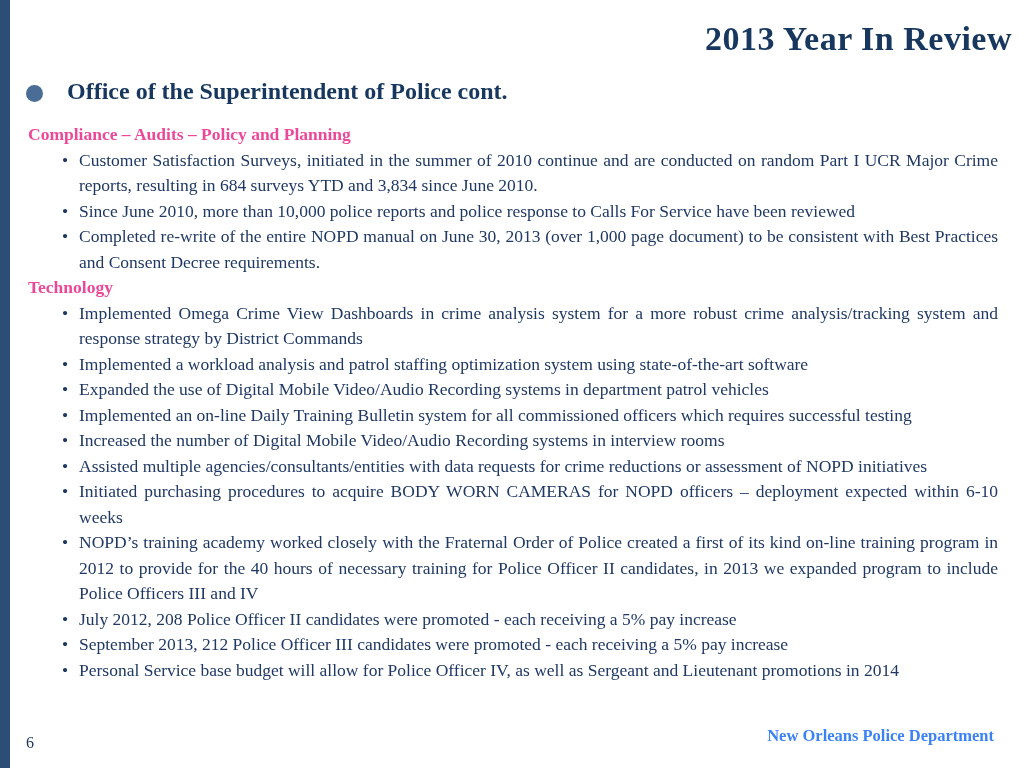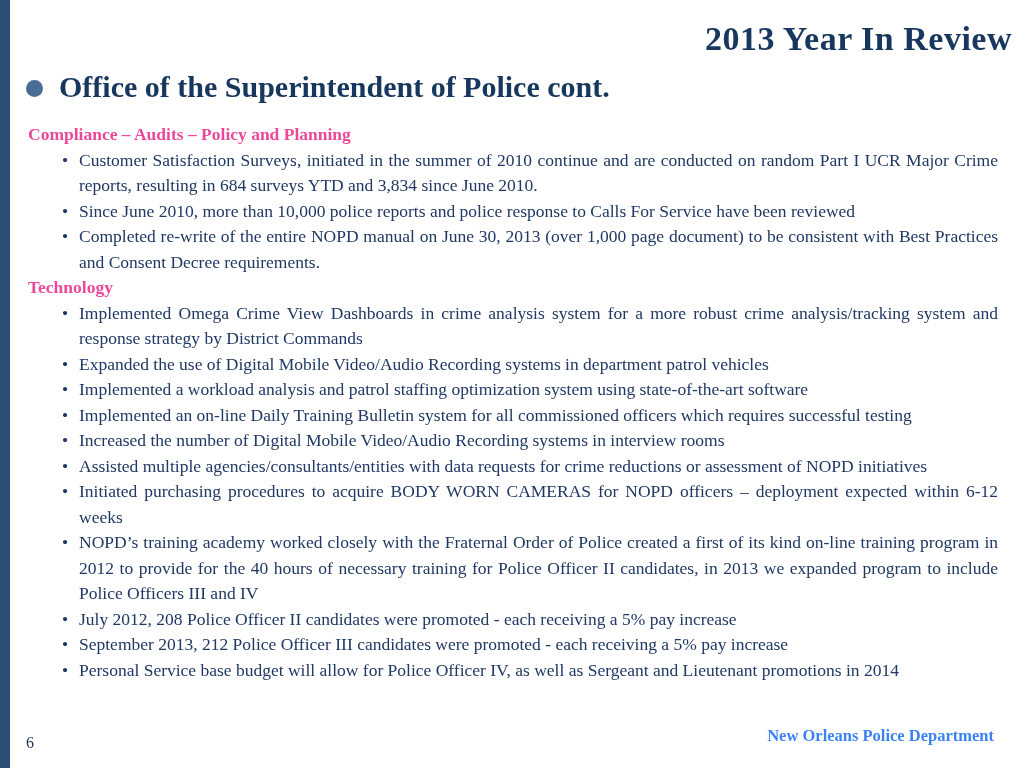--- a/index.html
+++ b/index.html
@@ -48,22 +48,22 @@
   .big-bullet {
     flex: 0 0 auto;
     width: 17px;
     height: 17px;
     border-radius: 50%;
     background: #4a6d96;
     margin-right: 16px;
     margin-top: 3px;
   }
   .subtitle {
-    margin: 0;
-    font-size: 30px;
+    margin: 8px;
+    font-size: 24px;
     font-weight: bold;
     color: #17375e;
     white-space: nowrap;
   }
   .body-area {
     position: absolute;
     top: 122px;
     left: 28px;
     right: 26px;
     font-size: 17.5px;
@@ -127,26 +127,26 @@
         <li>Customer Satisfaction Surveys, initiated in the summer of 2010 continue and are conducted on random Part I UCR Major Crime reports, resulting in 684 surveys YTD and 3,834 since June 2010.</li>
         <li>Since June 2010, more than 10,000 police reports and police response to Calls For Service have been reviewed</li>
         <li>Completed re-write of the entire NOPD manual on June 30, 2013 (over 1,000 page document) to be consistent with Best Practices and Consent Decree requirements.</li>
       </ul>
     </div>
 
     <div class="section">
       <div class="section-heading">Technology</div>
       <ul class="bullets">
         <li>Implemented Omega Crime View Dashboards in crime analysis system for a more robust crime analysis/tracking system and response strategy by District Commands</li>
+        <li>Implemented a workload analysis and patrol staffing optimization system using state-of-the-art software</li>
         <li>Expanded the use of Digital Mobile Video/Audio Recording systems in department patrol vehicles</li>
-        <li>Implemented a workload analysis and patrol staffing optimization system using state-of-the-art software</li>
         <li>Implemented an on-line Daily Training Bulletin system for all commissioned officers which requires successful testing</li>
         <li>Increased the number of Digital Mobile Video/Audio Recording systems in interview rooms</li>
         <li>Assisted multiple agencies/consultants/entities with data requests for crime reductions or assessment of NOPD initiatives</li>
-        <li>Initiated purchasing procedures to acquire BODY WORN CAMERAS for NOPD officers – deployment expected within 6-12 weeks</li>
+        <li>Initiated purchasing procedures to acquire BODY WORN CAMERAS for NOPD officers – deployment expected within 6-10 weeks</li>
       </ul>
     </div>
 
     <div class="section">
       <ul class="bullets">
         <li>NOPD’s training academy worked closely with the Fraternal Order of Police created a first of its kind on-line training program in 2012 to provide for the 40 hours of necessary training for Police Officer II candidates, in 2013 we expanded program to include Police Officers III and IV</li>
         <li>July 2012, 208  Police Officer II candidates were promoted - each receiving a 5% pay increase</li>
         <li>September 2013, 212 Police Officer III candidates were promoted - each receiving a 5% pay increase</li>
         <li>Personal Service base budget will allow for Police Officer IV, as well as Sergeant and Lieutenant promotions in 2014</li>
       </ul>

